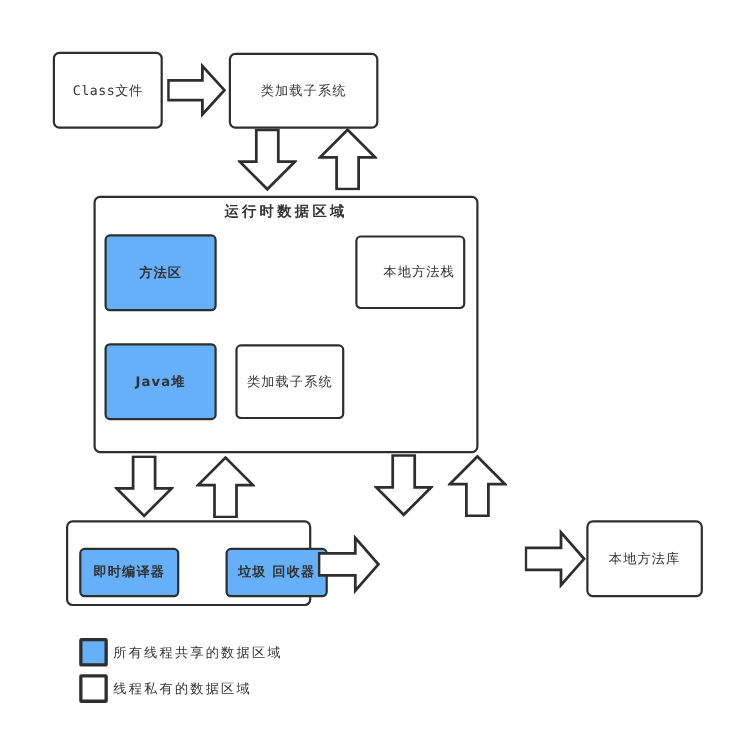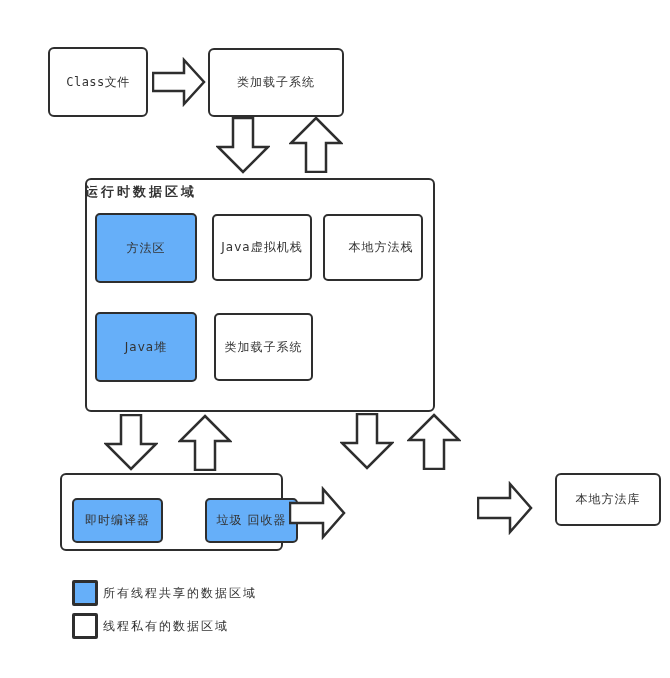--- a/index.html
+++ b/index.html
@@ -24,32 +24,33 @@
     border: 2px solid var(--border);
     border-radius: 6px;
     background: var(--private-fill);
     display: flex;
     align-items: center;
     justify-content: center;
     font-size: 12px;
     text-align: left;
     letter-spacing: 1px;
   }
-  .node.shared { background: var(--shared-fill); }
+  .node.shared { background: var(--shared-fill); font-weight: bold; }
   .node.inner { border-radius: 5px; }
 
   .container-node {
     position: absolute;
     border: 2px solid var(--border);
     border-radius: 6px;
     background: #ffffff;
   }
   .container-title {
     position: absolute;
     width: 100%;
+    text-align: center;
     font-weight: bold;
     font-size: 13px;
     letter-spacing: 3px;
     color: var(--text);
   }
 
   .arrow { position: absolute; }
   .arrow svg { display: block; }
   .arrow polygon { fill: #ffffff; stroke: var(--border); stroke-width: 2.5; stroke-linejoin: miter; }
 
@@ -93,21 +94,20 @@
   <div class="arrow" style="left:289px; top:116px;">
     <svg width="54" height="57" viewBox="0 0 54 57">
         <polygon points="27,2 52,27 37,27 37,56 17,56 17,27 2,27"></polygon>
       </svg>
   </div>
 
   <div class="container-node" style="left:85px; top:178px; width:350px; height:234px;"></div>
   <div class="container-title" style="left:85px; top:183px; width:350px;">运行时数据区域</div>
 
   <div class="node inner shared" style="left:95px; top:213px; width:102px; height:70px;">方法区</div>
-  <div class="node inner" style="left:212px; top:214px; width:100px; height:67px;">Java虚拟机栈</div>
   <div class="node inner" style="left:323px; top:214px; width:100px; height:67px;padding-left:16px;">本地方法栈</div>
   <div class="node inner shared" style="left:95px; top:312px; width:102px; height:70px;">Java堆</div>
   <div class="node inner" style="left:214px; top:313px; width:99px; height:68px;">类加载子系统</div>
 
   <div class="arrow" style="left:104px; top:414px;">
     <svg width="54" height="57" viewBox="0 0 54 57">
         <polygon points="17,1 37,1 37,30 52,30 27,55 2,30 17,30"></polygon>
       </svg>
   </div>
   <div class="arrow" style="left:178px; top:414px;">
@@ -138,21 +138,21 @@
       </svg>
   </div>
 
 
   <div class="arrow" style="left:477px; top:481px;">
     <svg width="56" height="54" viewBox="0 0 56 54">
         <polygon points="1,17 33,17 33,3 54,27 33,51 33,37 1,37"></polygon>
       </svg>
   </div>
 
-  <div class="node" style="left:533px; top:473px; width:106px; height:53px;margin-left:22px;">本地方法库</div>
+  <div class="node" style="left:533px; top:473px; width:106px; height:70px;">本地方法库</div>
 
   <div class="legend-swatch shared" style="left:72px; top:580px;"></div>
   <div class="legend-label" style="left:103px; top:580px;">所有线程共享的数据区域</div>
 
   <div class="legend-swatch" style="left:72px; top:613px;"></div>
   <div class="legend-label" style="left:103px; top:613px;">线程私有的数据区域</div>
 
 </div>
 
 </body></html>

